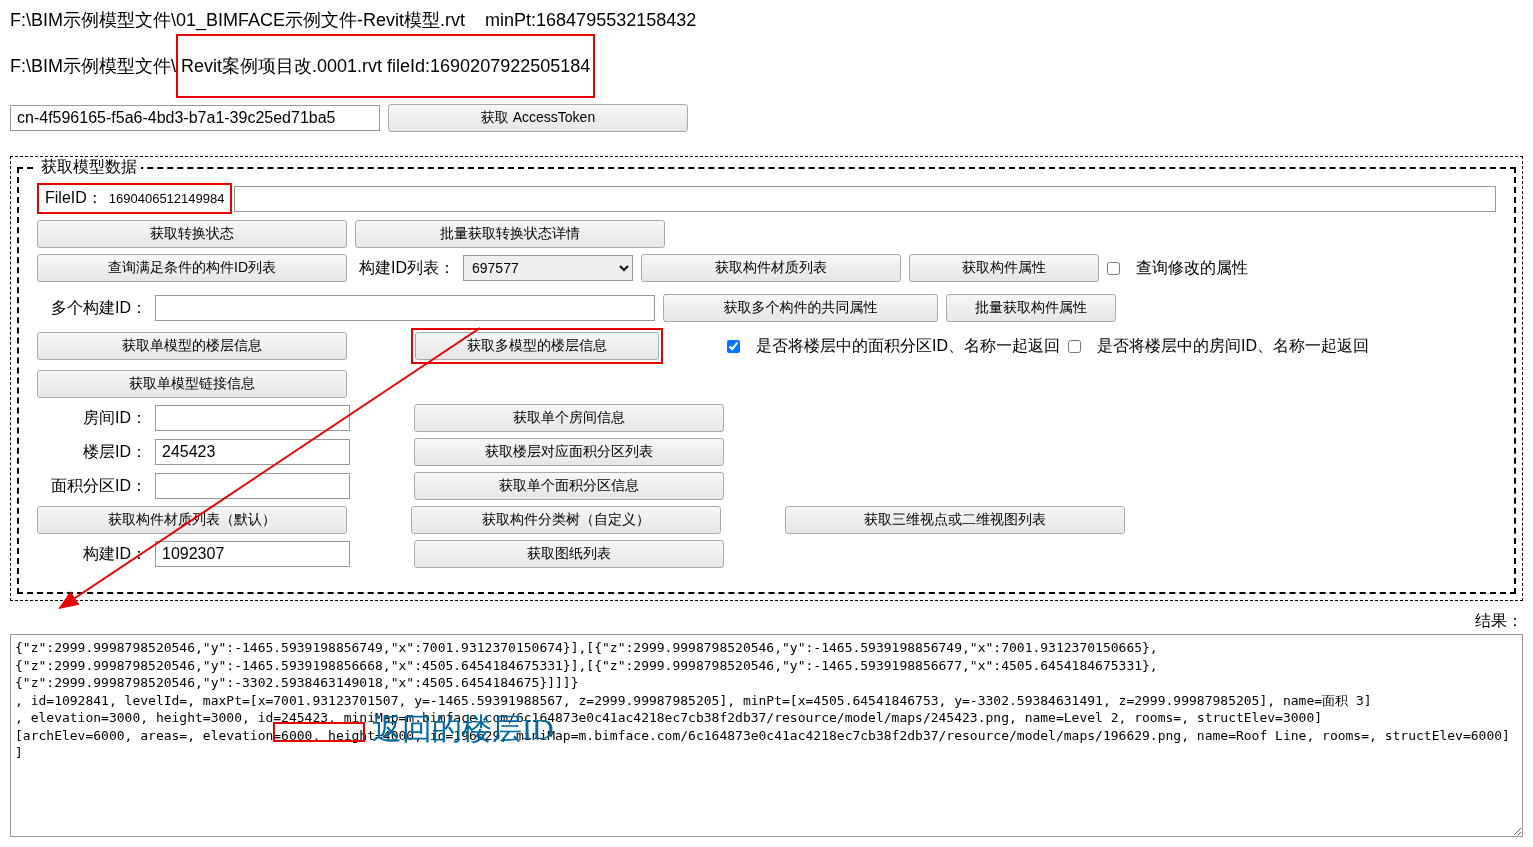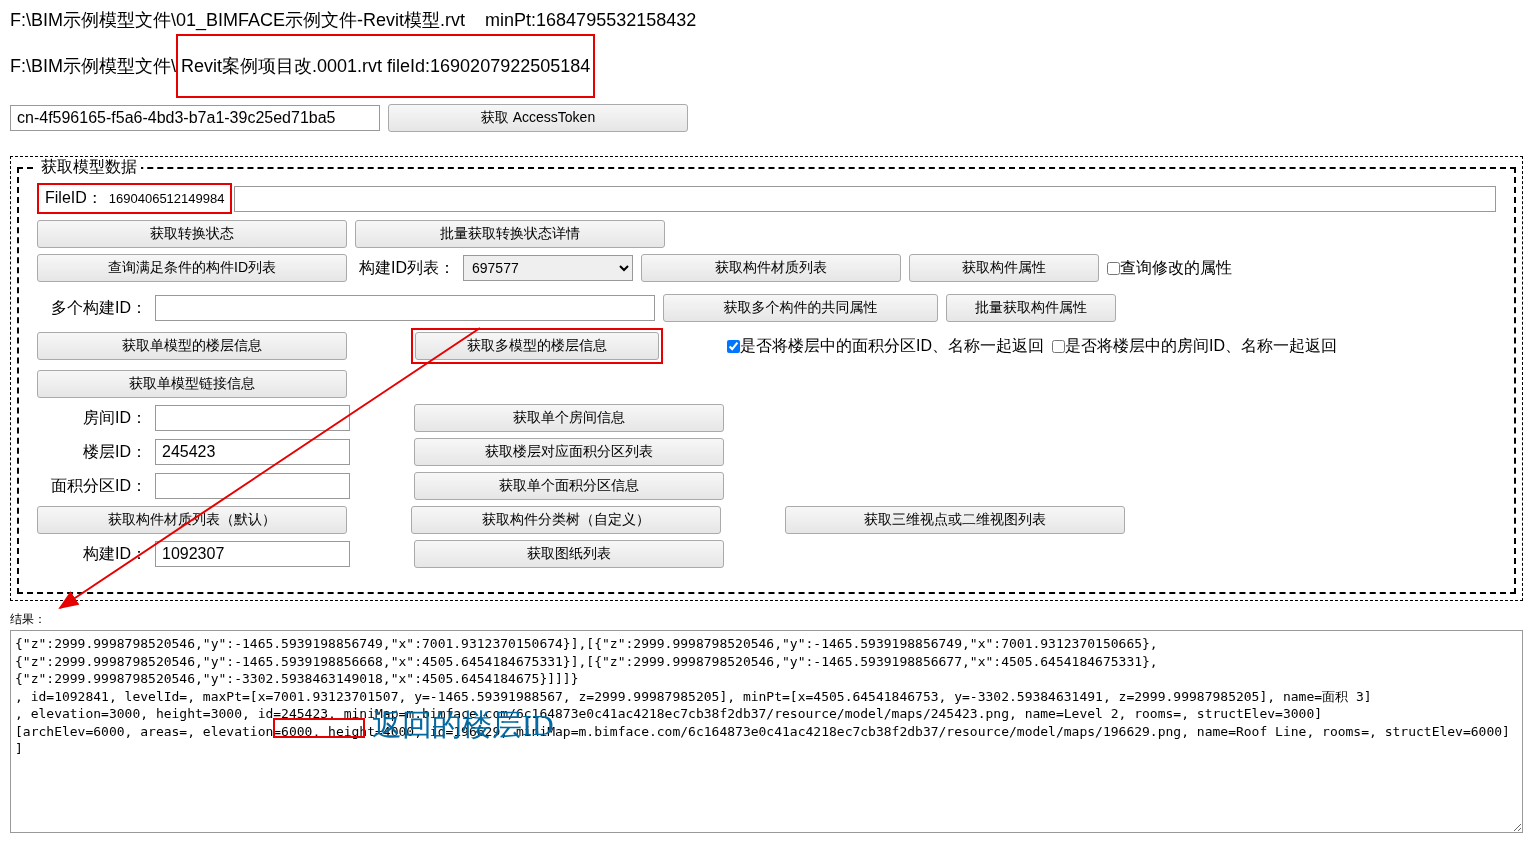--- a/index.html
+++ b/index.html
@@ -9,22 +9,22 @@
     .red-box { border: 2px solid #e60000; display: inline-block; padding: 18px 3px; }
     .row { display: flex; align-items: center; gap: 8px; margin-bottom: 6px; flex-wrap: wrap; }
     input[type="text"] { border: 1px solid #999; padding: 3px 6px; font-size: 16px; height: 26px; }
     select { border: 1px solid #999; padding: 2px 4px; font-size: 14px; height: 26px; }
     .btn { background: linear-gradient(#f7f7f7, #e6e6e6); border: 1px solid #aaa; border-radius: 3px; padding: 4px 10px; font-size: 14px; cursor: pointer; height: 28px; display: inline-flex; align-items: center; justify-content: center; }
     .fieldset { border: 2px dashed #000; padding: 14px 18px 18px 18px; margin-top: 4px; position: relative; }
     .legend { position: absolute; top: -12px; left: 18px; background: #fff; padding: 0 4px; font-size: 16px; }
     .label { font-size: 16px; min-width: 80px; text-align: right; }
     .dashed-box { border: 1px dashed #000; padding: 6px; margin-top: 24px; }
     textarea { width: 100%; border: 1px solid #999; font-family: "Microsoft YaHei", monospace; font-size: 13px; padding: 4px; resize: vertical; line-height: 1.35; }
-    .result-label { font-size: 12px; margin-top: 10px; margin-bottom: 2px; }
-    .checkbox-label { font-size: 16px; display: inline-flex; align-items: center; gap: 0; }
+    .result-label { font-size: 16px; margin-top: 10px; margin-bottom: 2px; text-align: right; }
+    .checkbox-label { font-size: 16px; display: inline-flex; align-items: center; gap: 16px; }
     .annotation-overlay { position: absolute; pointer-events: none; }
     .red-annotation { color: #0369a1; font-size: 30px; font-family: "SimSun", serif; }
     .svg-overlay { position: absolute; top: 0; left: 0; pointer-events: none; z-index: 5; }
   </style>
 </head>
 <body>
 
 <div class="top-paths">
   <div class="path-line">
     <span>F:\BIM示例模型文件\01_BIMFACE示例文件-Revit模型.rvt</span>&nbsp;&nbsp;&nbsp;&nbsp;<span>minPt:1684795532158432</span>

